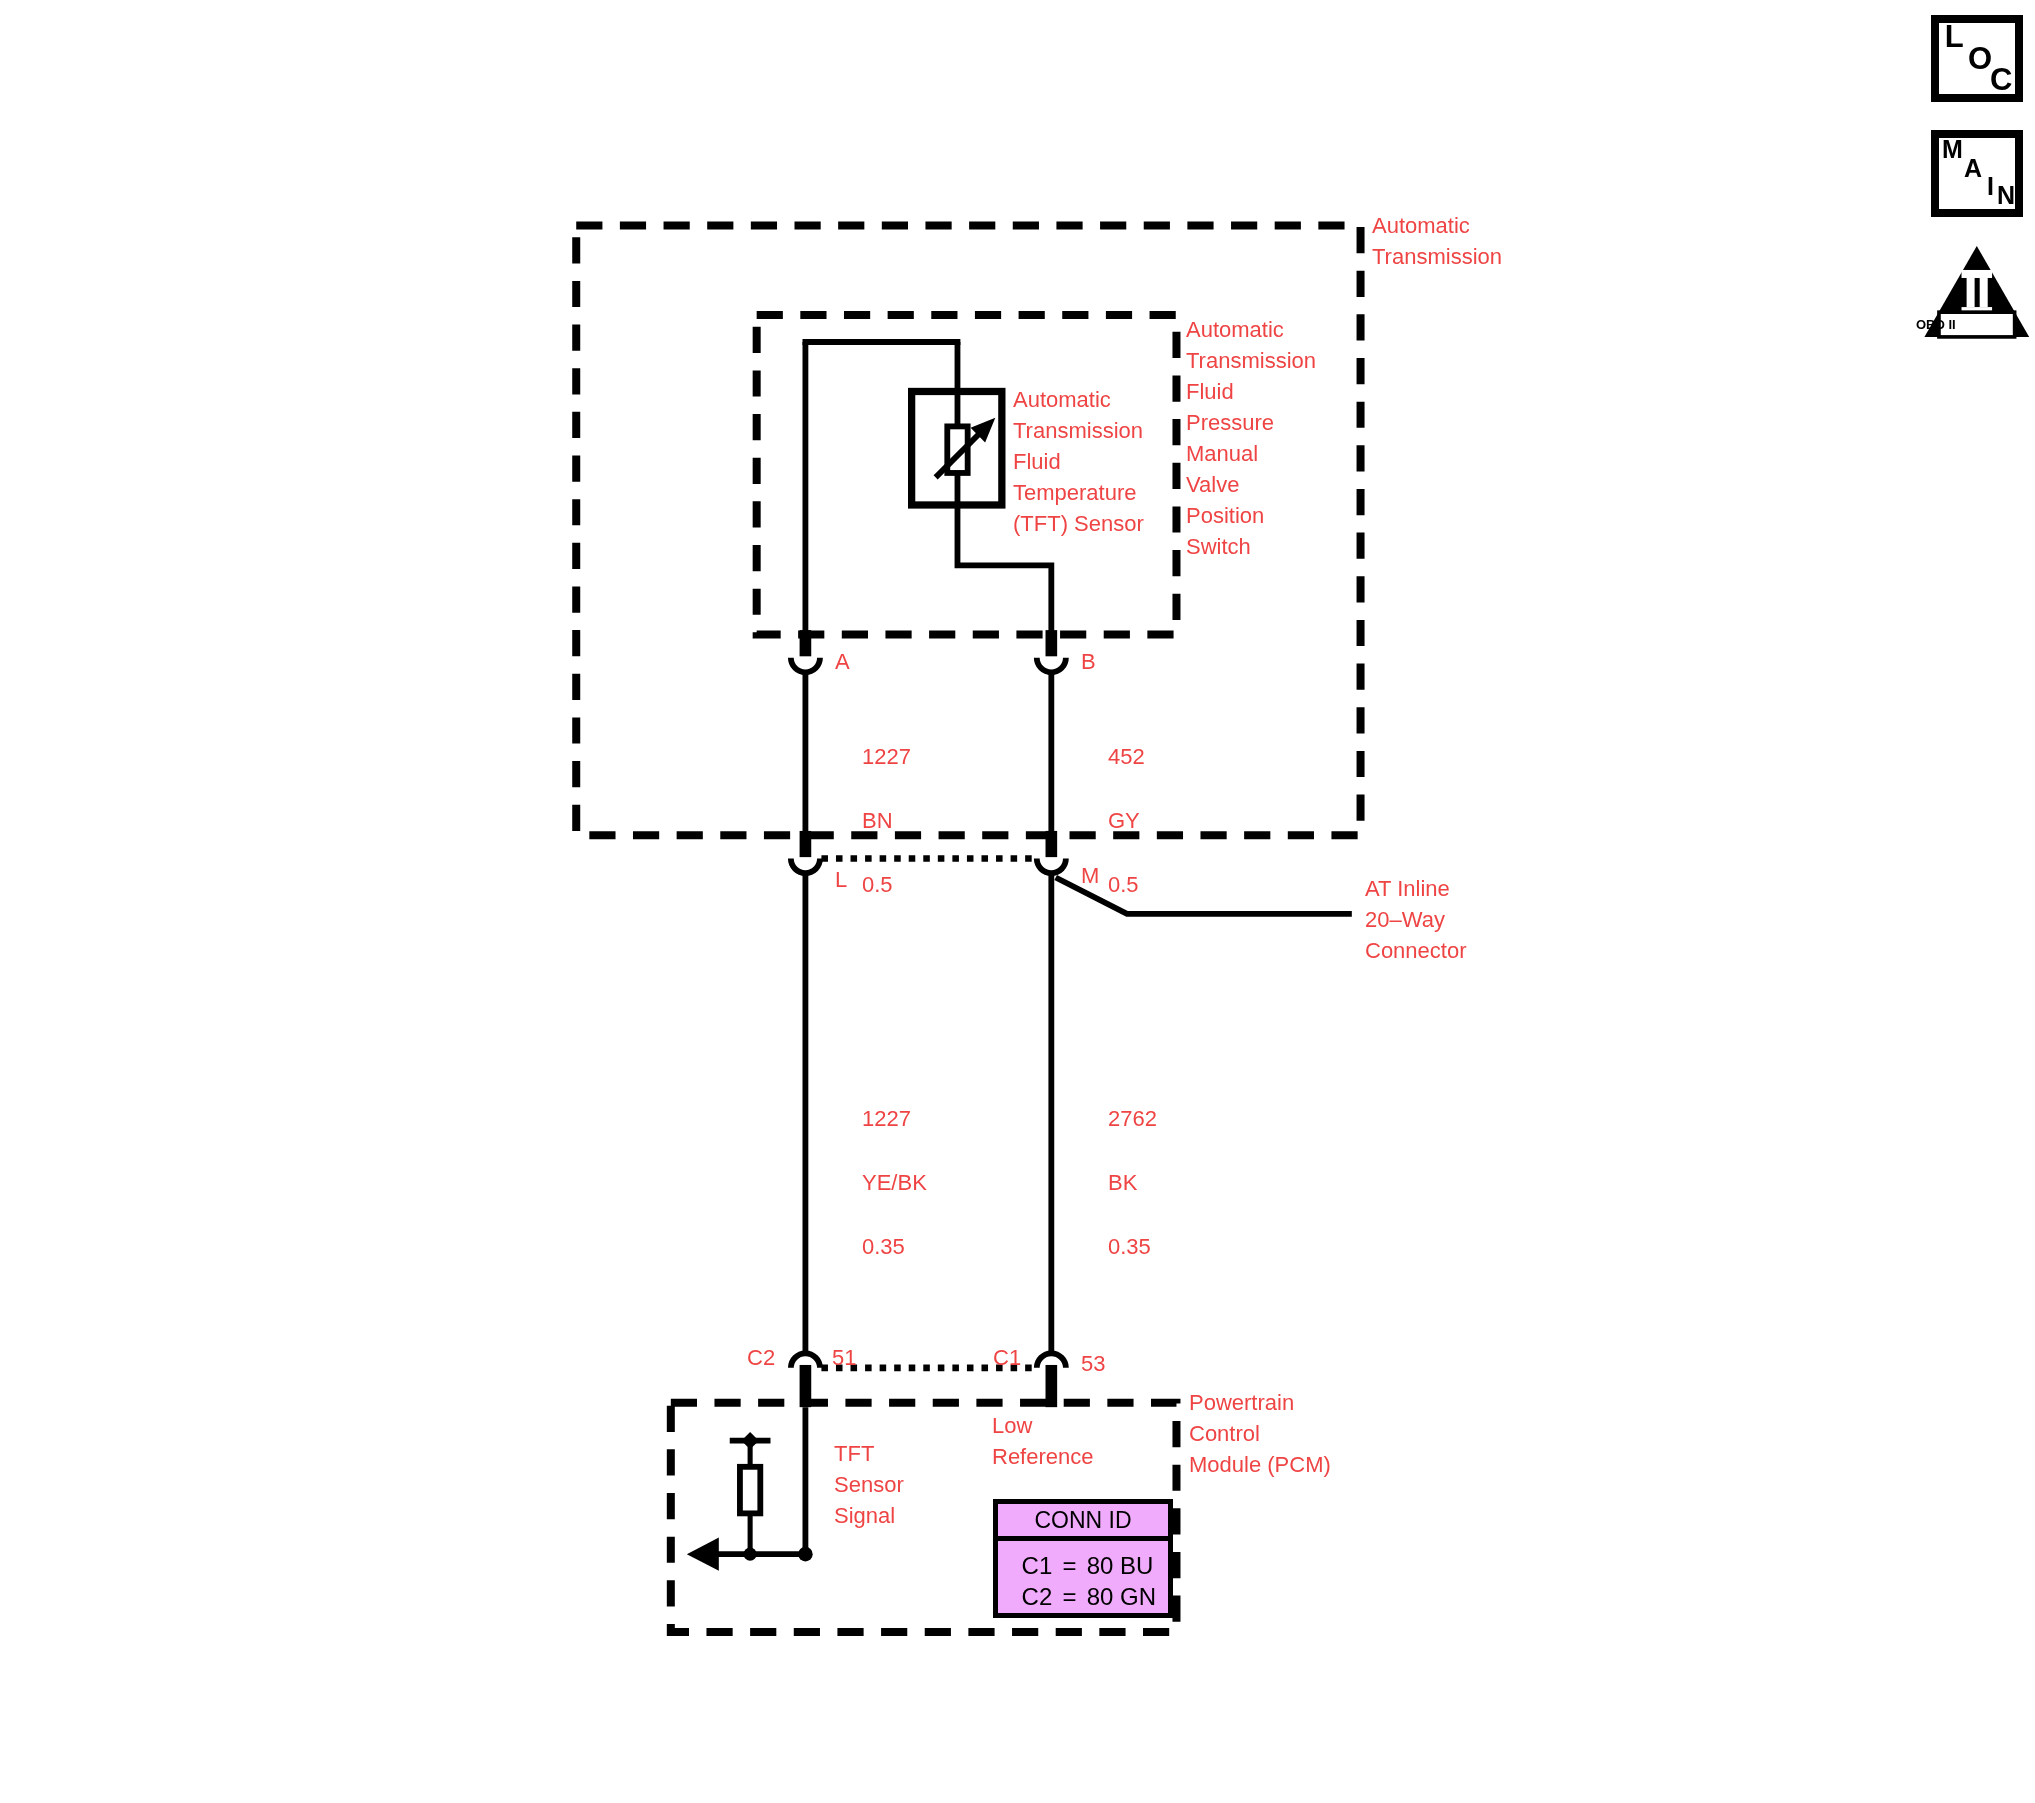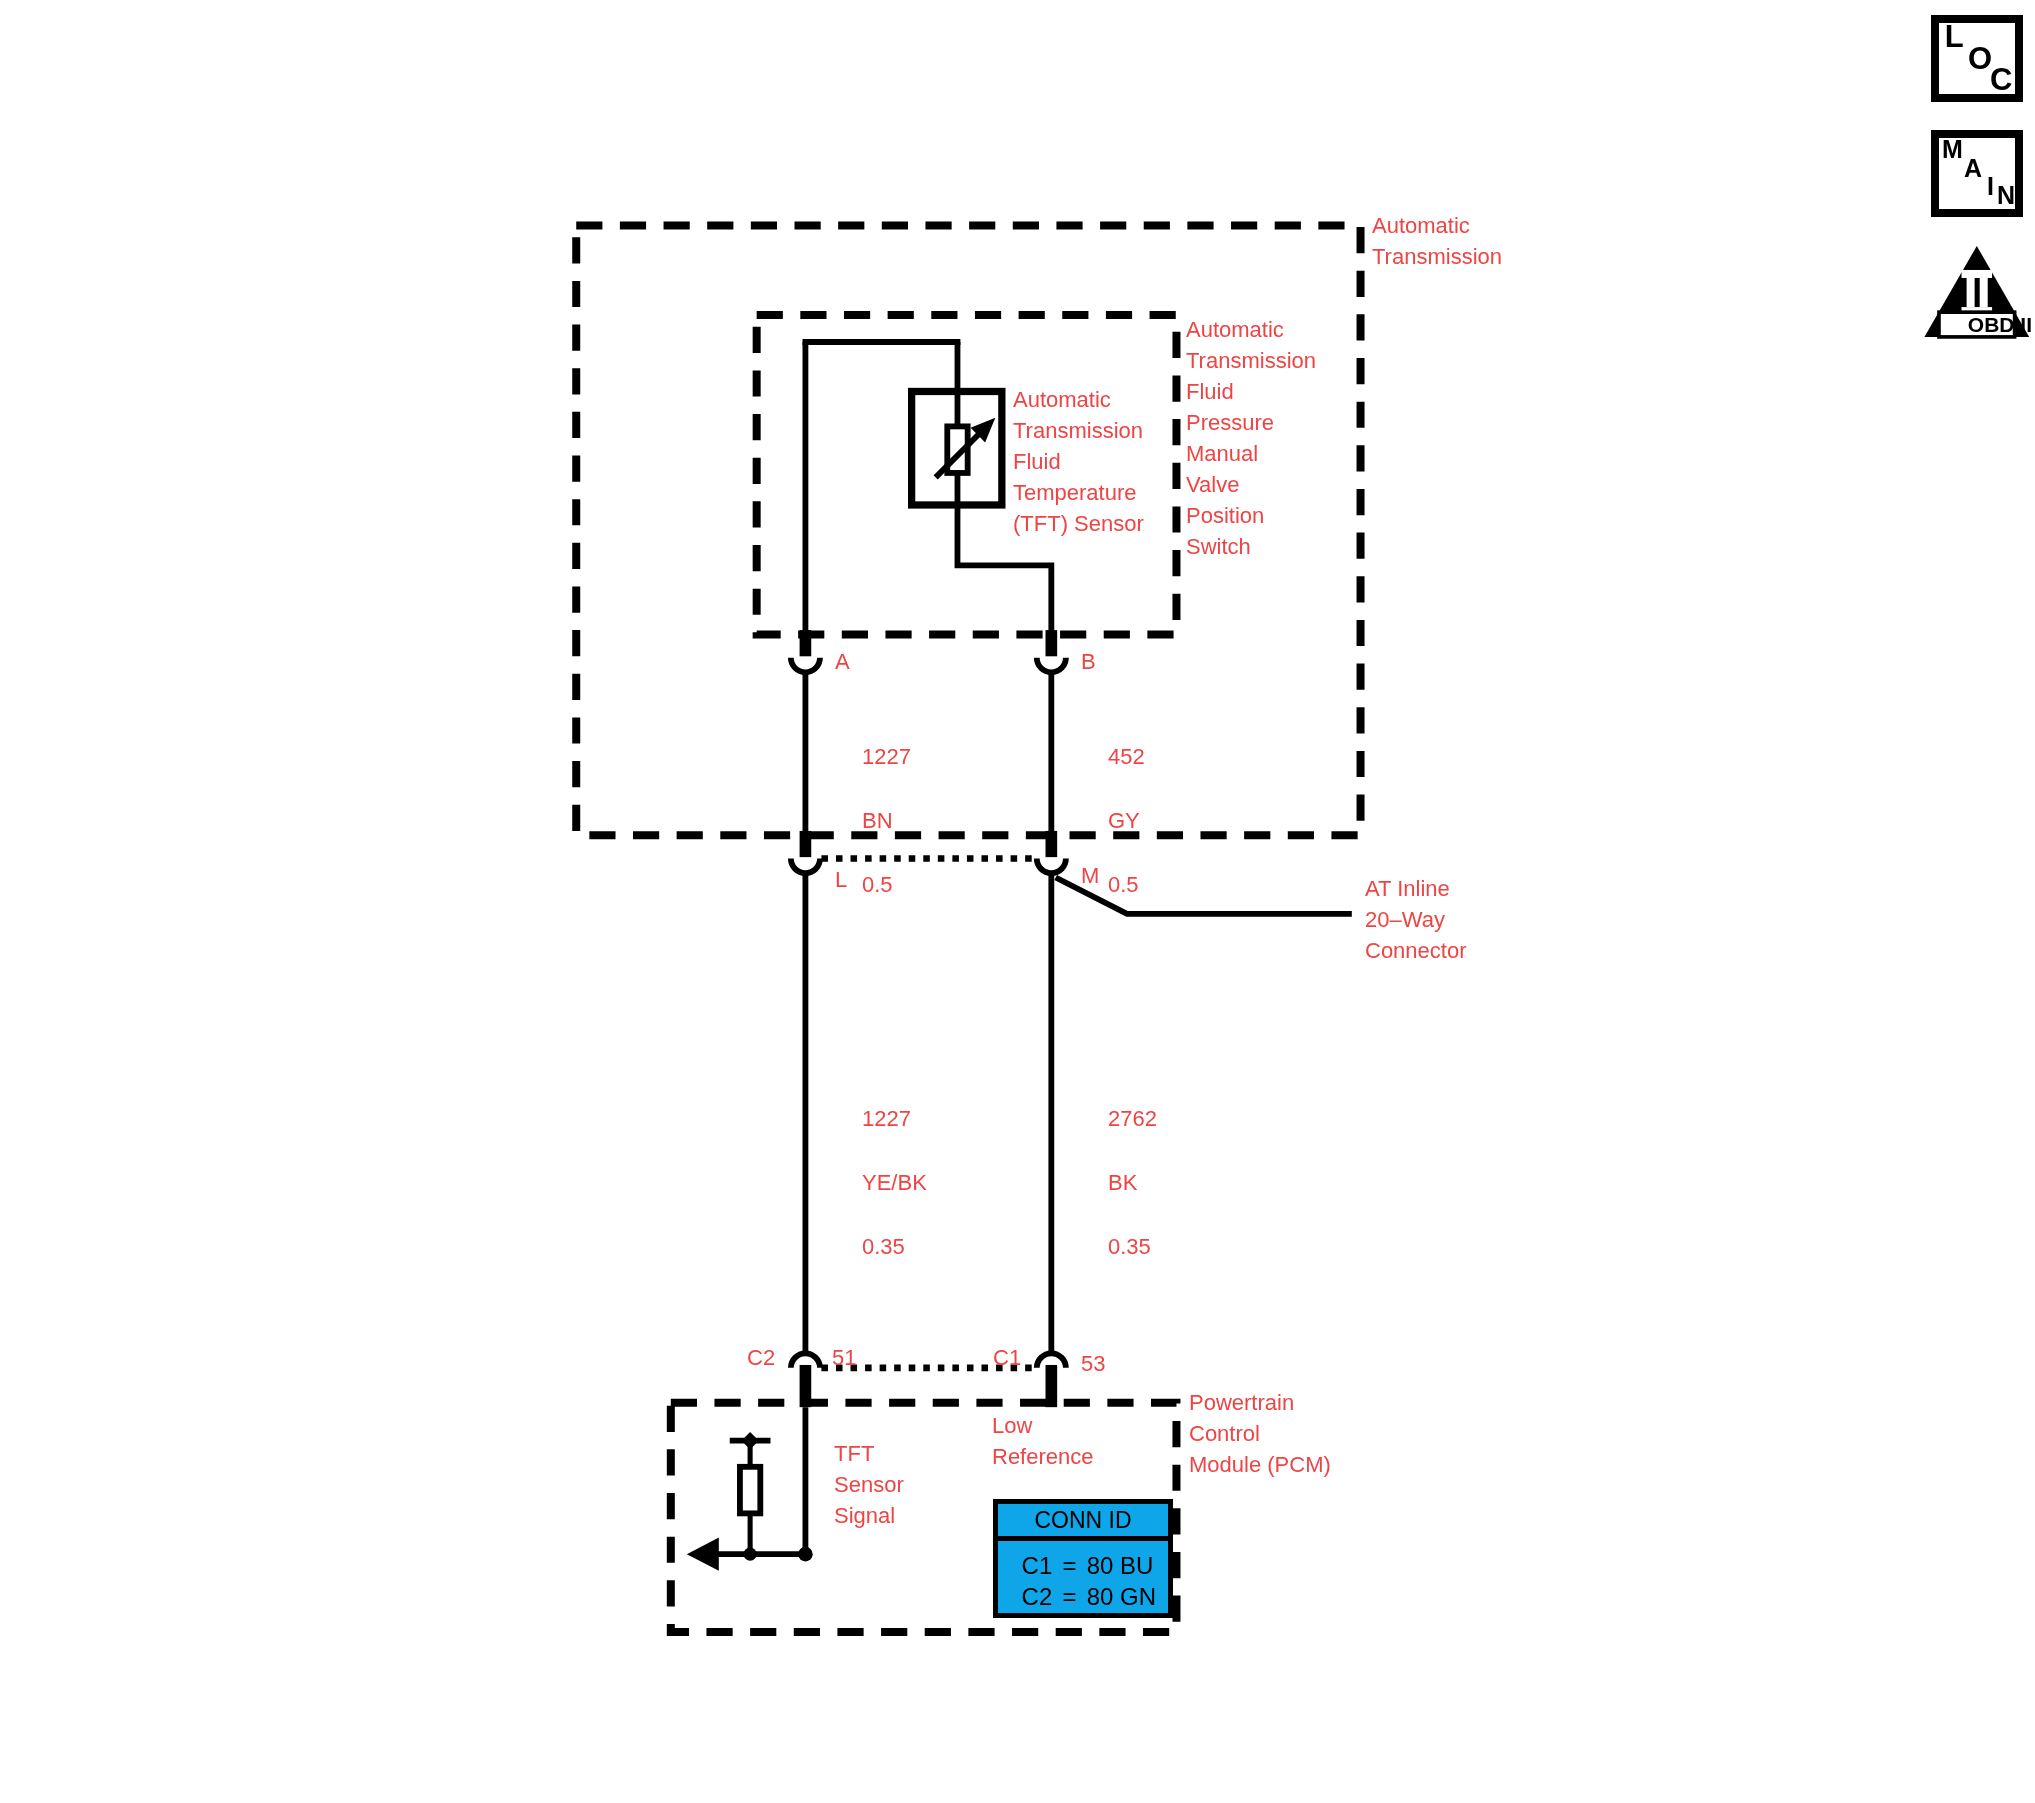--- a/index.html
+++ b/index.html
@@ -4,36 +4,36 @@
 <style>
   html,body{margin:0;padding:0;background:#fff;}
   #canvas{position:relative;width:2035px;height:1803px;background:#fff;overflow:hidden;
           font-family:"Liberation Sans", sans-serif;color:#000;}
   #underlay{position:absolute;left:0;top:0;}
   .lbl{position:absolute;font-size:22px;line-height:31px;white-space:pre-line;color:#ef4444;}
   .wlbl{line-height:32px;margin-left:36px;}
   .pin{font-size:22px;line-height:26px;}
   
   .conn-table{position:absolute;left:993px;top:1499px;width:180px;height:119px;
-              border:5.8px solid #000;box-sizing:border-box;background:#0ea5e9;}
+              border:5.8px solid #000;box-sizing:border-box;background:#f0abfc;}
   .conn-head{height:32px;border-bottom:5.8px solid #000;text-align:center;
              font-size:23px;line-height:32px;}
   .conn-body{padding:8.7px 0 0 14.6px;}
   .conn-row{font-size:24px;line-height:31px;white-space:nowrap;margin-left:9px;}
   .conn-row .op{margin:0 10.2px;}
   
   .icon-box{position:absolute;width:92px;height:87px;border:8px solid #000;
             box-sizing:border-box;background:#fff;}
   .icon-box span{position:absolute;font-weight:bold;}
   #loc-box span{font-size:31px;line-height:31px;}
   #main-box span{font-size:25px;line-height:25px;}
   .loc-l{left:5.8px;top:-1.5px;}  .loc-o{left:29px;top:20.4px;}  .loc-c{left:51px;top:41px;}
   .main-m{left:2.9px;top:-1.5px;} .main-a{left:25px;top:17.5px;} .main-i{left:48px;top:36px;} .main-n{left:58px;top:45px;}
-  .obd-label{position:absolute;left:1956px;top:312px;width:76px;height:25px;
-             text-align:right;font-size:21px;line-height:25px;font-weight:bold;}
+  .obd-label{position:absolute;left:1916px;top:312px;width:76px;height:25px;
+             text-align:left;font-size:13px;line-height:25px;font-weight:bold;}
 </style>
 </head>
 <body>
 
 <div id="canvas">
 
   <svg id="underlay" width="2035" height="1803" viewBox="0 0 2797 2478">
 
     <rect x="792" y="310" width="1078" height="838" fill="none" stroke="#000" stroke-width="11" stroke-dasharray="36 24"></rect>
     <rect x="1040" y="433" width="577" height="439" fill="none" stroke="#000" stroke-width="11" stroke-dasharray="36 24"></rect>

